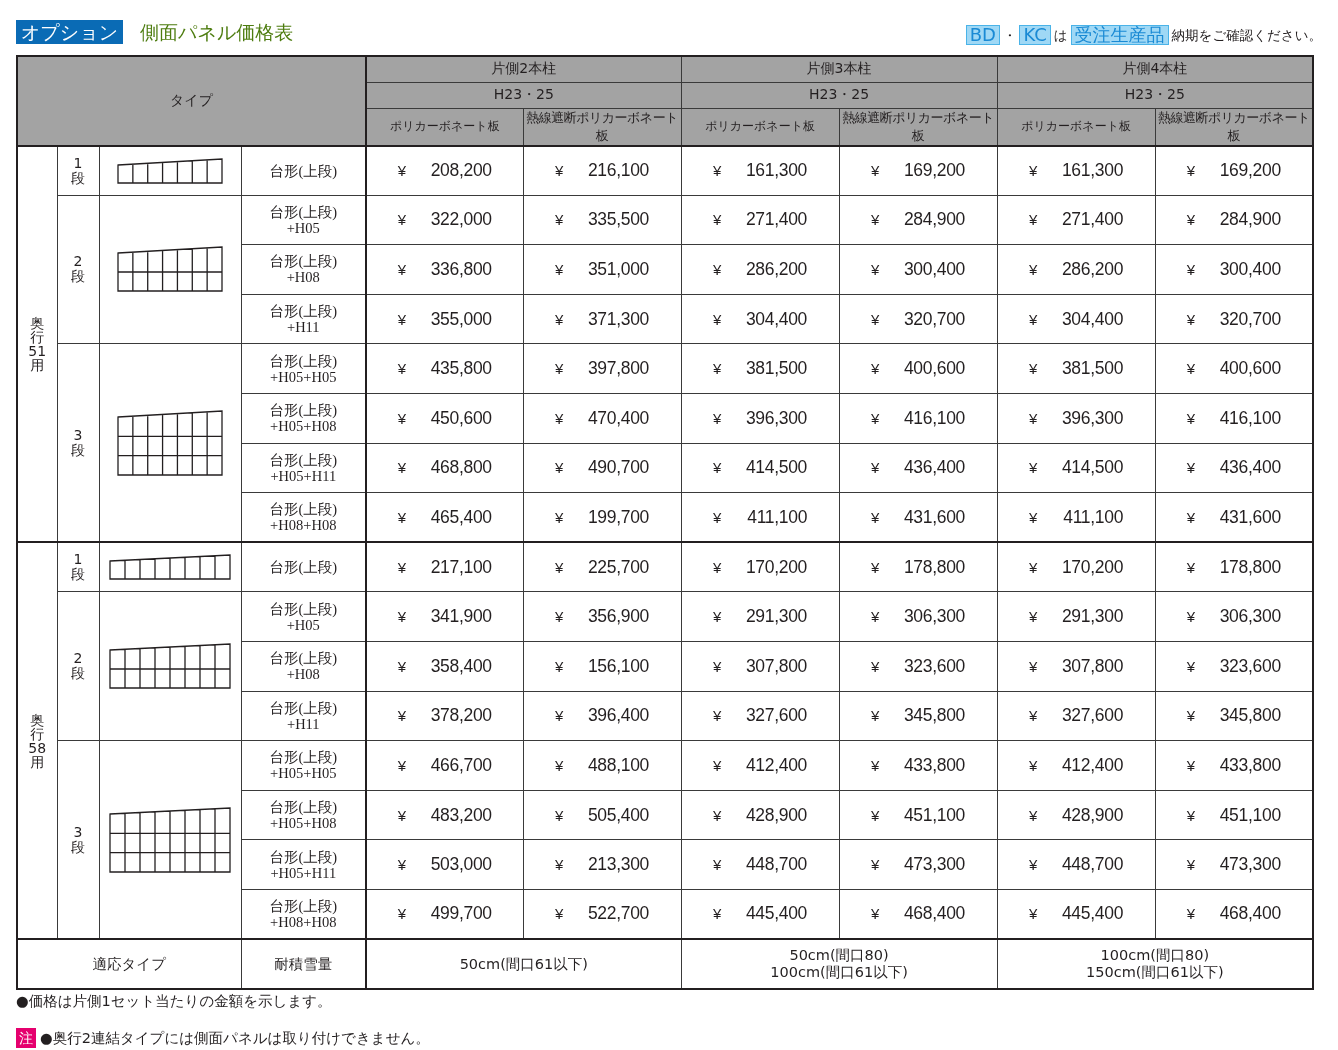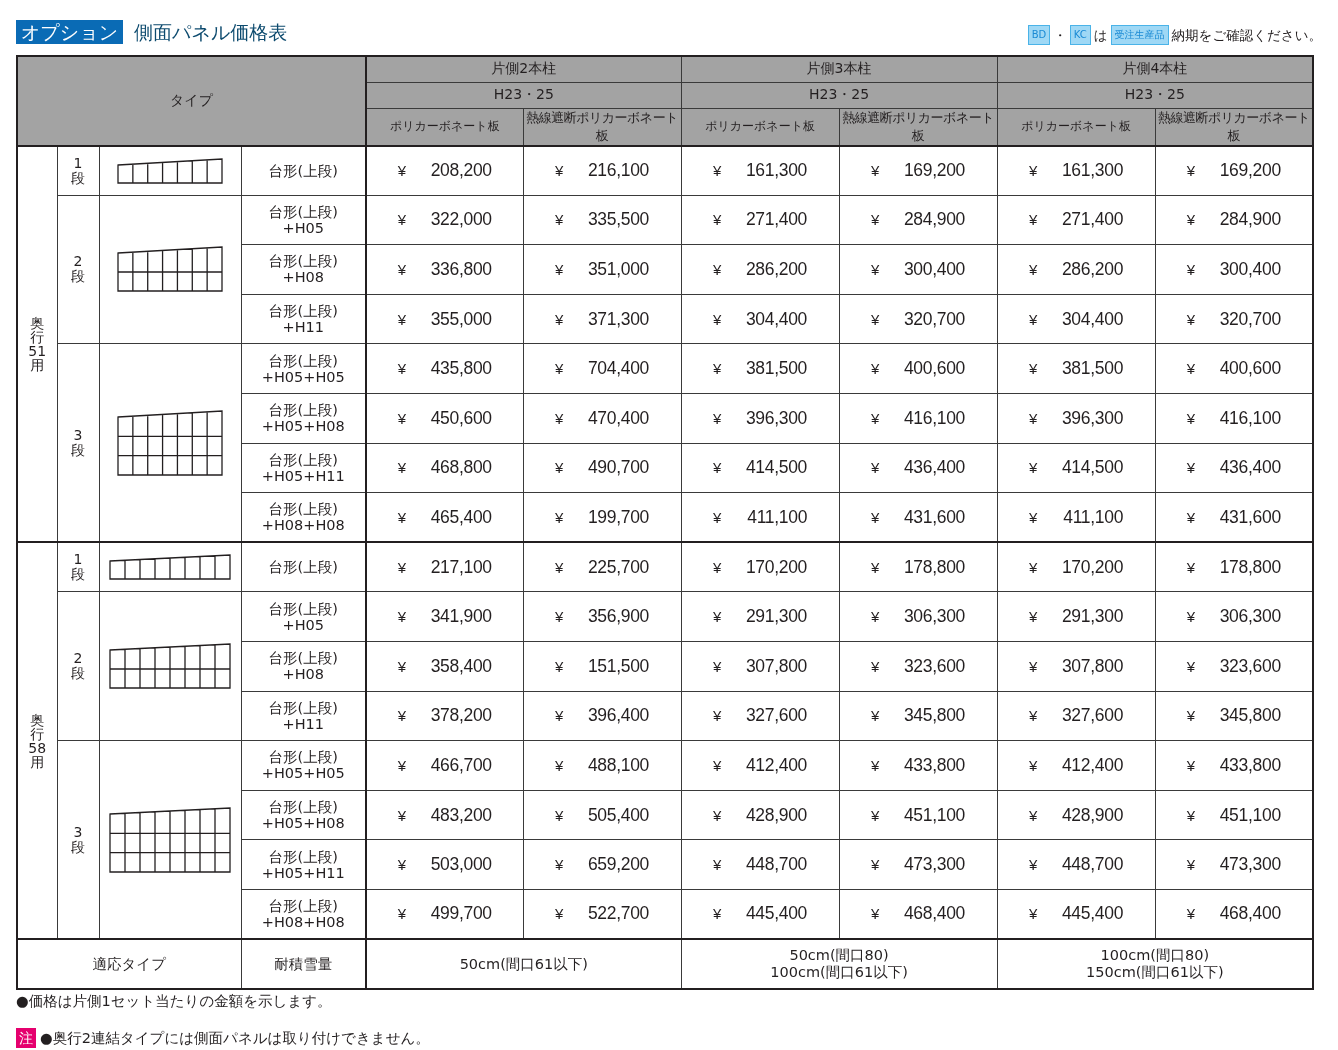--- a/index.html
+++ b/index.html
@@ -1,35 +1,35 @@
 <!DOCTYPE html>
 <html><head>
 <meta charset="utf-8">
 <style>
   * { box-sizing: border-box; margin: 0; padding: 0; }
   html, body { width: 1338px; height: 1050px; background: #ffffff; overflow: hidden; }
   body { font-family: "DejaVu Sans", "Liberation Sans", sans-serif; color: #231f20; position: relative; }
 
   .header { position: absolute; left: 16px; top: 20px; width: 1306px; height: 28px; }
   .opt-badge { position: absolute; left: 0; top: 0; width: 107px; height: 24px; background: #0a6bb5; color: #fff; font-size: 19px; line-height: 24px; text-align: center; }
-  .page-title { position: absolute; left: 118px; top: -1px; font-size: 19px; line-height: 26px; color: #0c4a6e; }
+  .page-title { position: absolute; left: 124px; top: -1px; font-size: 19px; line-height: 26px; color: #4d7c0f; }
   .legend { position: absolute; right: 0; top: 5px; font-size: 13.5px; line-height: 20px; display: flex; align-items: center; gap: 3px; }
-  .tag { background: #9fd8f5; color: #1a8ad4; border: 1px solid #4ab3e8; padding: 0 3px; height: 20px; line-height: 18px; font-size: 10px; }
+  .tag { background: #9fd8f5; color: #1a8ad4; border: 1px solid #4ab3e8; padding: 0 3px; height: 20px; line-height: 18px; font-size: 18px; }
   .legend .sep, .legend .txt { color: #231f20; }
 
   table.price { position: absolute; left: 16px; top: 55px; width: 1296px; border-collapse: collapse; border: 2.5px solid #231f20; table-layout: fixed; }
   table.price td, table.price th { border: 1px solid #3a3a3a; text-align: center; vertical-align: middle; font-weight: normal; }
   .hd { background: #a3a3a3; font-size: 14px; color: #231f20; }
   .hd-row1 td { height: 26px; }
   .hd-row2 td { height: 26px; }
   .hd-row3 td { height: 31px; font-size: 12px; }
   .hd-row3 td.narrow { font-size: 13px; letter-spacing: -0.5px; }
   .thick-bottom { border-bottom: 2.5px solid #231f20 !important; }
   .thick-top { border-top: 2.5px solid #231f20 !important; }
-  .thick-right { border-right: 2.5px solid #231f20 !important; }
+  .thick-right { border-right: 2.5px solid #231f20 !important; font-family: Liberation Serif, serif; }
 
   .depth { font-size: 14px; line-height: 14px; width: 40px; }
   .depth span { display: block; }
   .tier { font-size: 14px; line-height: 15px; }
   .tier span { display: block; }
   .type-name { font-size: 14.5px; line-height: 16px; color: #231f20; margin-top: 11px; }
   .type-name span { display: block; }
   .price-cell { font-size: 17.5px; font-weight: bold; height: 49.6px; font-family: "Liberation Sans", sans-serif; letter-spacing: -0.3px; }
   .price-cell .yen { display: inline-block; width: 24px; text-align: left; font-size: 15px; }
   .price-cell .amt { display: inline-block; width: 70px; text-align: right; }
@@ -170,21 +170,21 @@
         <td class="diagram" rowspan="4">
           <svg width="108" height="68">
             <path d="M2 8 L106 2 L106 66 L2 66 Z M16.857142857142858 7.142857142857143 L16.857142857142858 66 M31.714285714285715 6.285714285714286 L31.714285714285715 66 M46.57142857142857 5.428571428571429 L46.57142857142857 66 M61.42857142857143 4.571428571428571 L61.42857142857143 66 M76.28571428571429 3.7142857142857144 L76.28571428571429 66 M91.14285714285714 2.8571428571428568 L91.14285714285714 66 M2 27.333333333333336 L106 27.333333333333336 M2 46.66666666666667 L106 46.66666666666667" fill="none" stroke="#231f20" stroke-width="1.3"></path>
           </svg>
         </td>
         <td class="type-name thick-right">
           <span>台形(上段)</span>
           <span>+H05+H05</span>
         </td>
         <td class="price-cell"><span class="yen">¥</span><span class="amt">435,800</span></td>
-        <td class="price-cell"><span class="yen">¥</span><span class="amt">704,400</span></td>
+        <td class="price-cell"><span class="yen">¥</span><span class="amt">397,800</span></td>
         <td class="price-cell"><span class="yen">¥</span><span class="amt">381,500</span></td>
         <td class="price-cell"><span class="yen">¥</span><span class="amt">400,600</span></td>
         <td class="price-cell"><span class="yen">¥</span><span class="amt">381,500</span></td>
         <td class="price-cell"><span class="yen">¥</span><span class="amt">400,600</span></td>
       </tr>
       <tr>
         <td class="type-name thick-right">
           <span>台形(上段)</span>
           <span>+H05+H08</span>
         </td>
@@ -265,21 +265,21 @@
         <td class="price-cell"><span class="yen">¥</span><span class="amt">306,300</span></td>
         <td class="price-cell"><span class="yen">¥</span><span class="amt">291,300</span></td>
         <td class="price-cell"><span class="yen">¥</span><span class="amt">306,300</span></td>
       </tr>
       <tr>
         <td class="type-name thick-right">
           <span>台形(上段)</span>
           <span>+H08</span>
         </td>
         <td class="price-cell"><span class="yen">¥</span><span class="amt">358,400</span></td>
-        <td class="price-cell"><span class="yen">¥</span><span class="amt">151,500</span></td>
+        <td class="price-cell"><span class="yen">¥</span><span class="amt">156,100</span></td>
         <td class="price-cell"><span class="yen">¥</span><span class="amt">307,800</span></td>
         <td class="price-cell"><span class="yen">¥</span><span class="amt">323,600</span></td>
         <td class="price-cell"><span class="yen">¥</span><span class="amt">307,800</span></td>
         <td class="price-cell"><span class="yen">¥</span><span class="amt">323,600</span></td>
       </tr>
       <tr>
         <td class="type-name thick-right">
           <span>台形(上段)</span>
           <span>+H11</span>
         </td>
@@ -322,21 +322,21 @@
         <td class="price-cell"><span class="yen">¥</span><span class="amt">451,100</span></td>
         <td class="price-cell"><span class="yen">¥</span><span class="amt">428,900</span></td>
         <td class="price-cell"><span class="yen">¥</span><span class="amt">451,100</span></td>
       </tr>
       <tr>
         <td class="type-name thick-right">
           <span>台形(上段)</span>
           <span>+H05+H11</span>
         </td>
         <td class="price-cell"><span class="yen">¥</span><span class="amt">503,000</span></td>
-        <td class="price-cell"><span class="yen">¥</span><span class="amt">659,200</span></td>
+        <td class="price-cell"><span class="yen">¥</span><span class="amt">213,300</span></td>
         <td class="price-cell"><span class="yen">¥</span><span class="amt">448,700</span></td>
         <td class="price-cell"><span class="yen">¥</span><span class="amt">473,300</span></td>
         <td class="price-cell"><span class="yen">¥</span><span class="amt">448,700</span></td>
         <td class="price-cell"><span class="yen">¥</span><span class="amt">473,300</span></td>
       </tr>
       <tr>
         <td class="type-name thick-right">
           <span>台形(上段)</span>
           <span>+H08+H08</span>
         </td>

